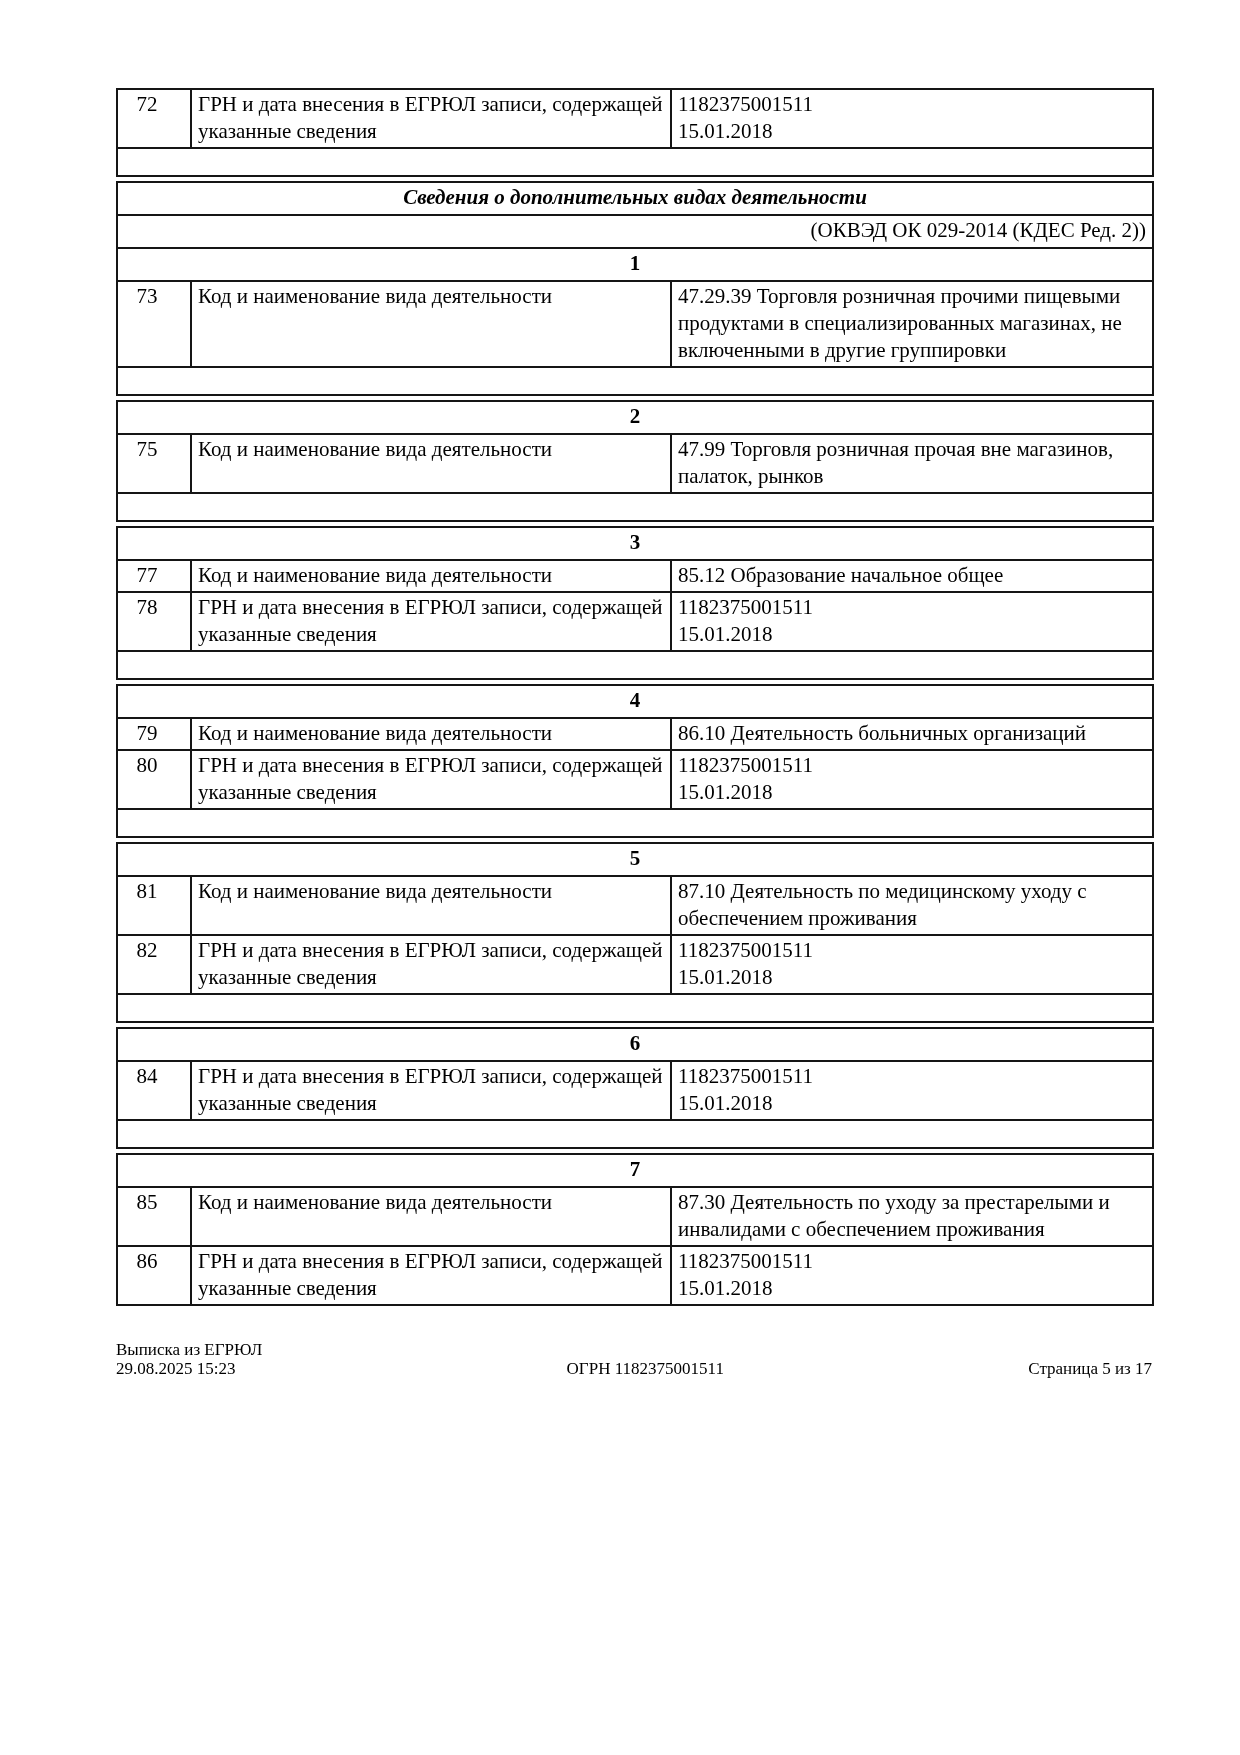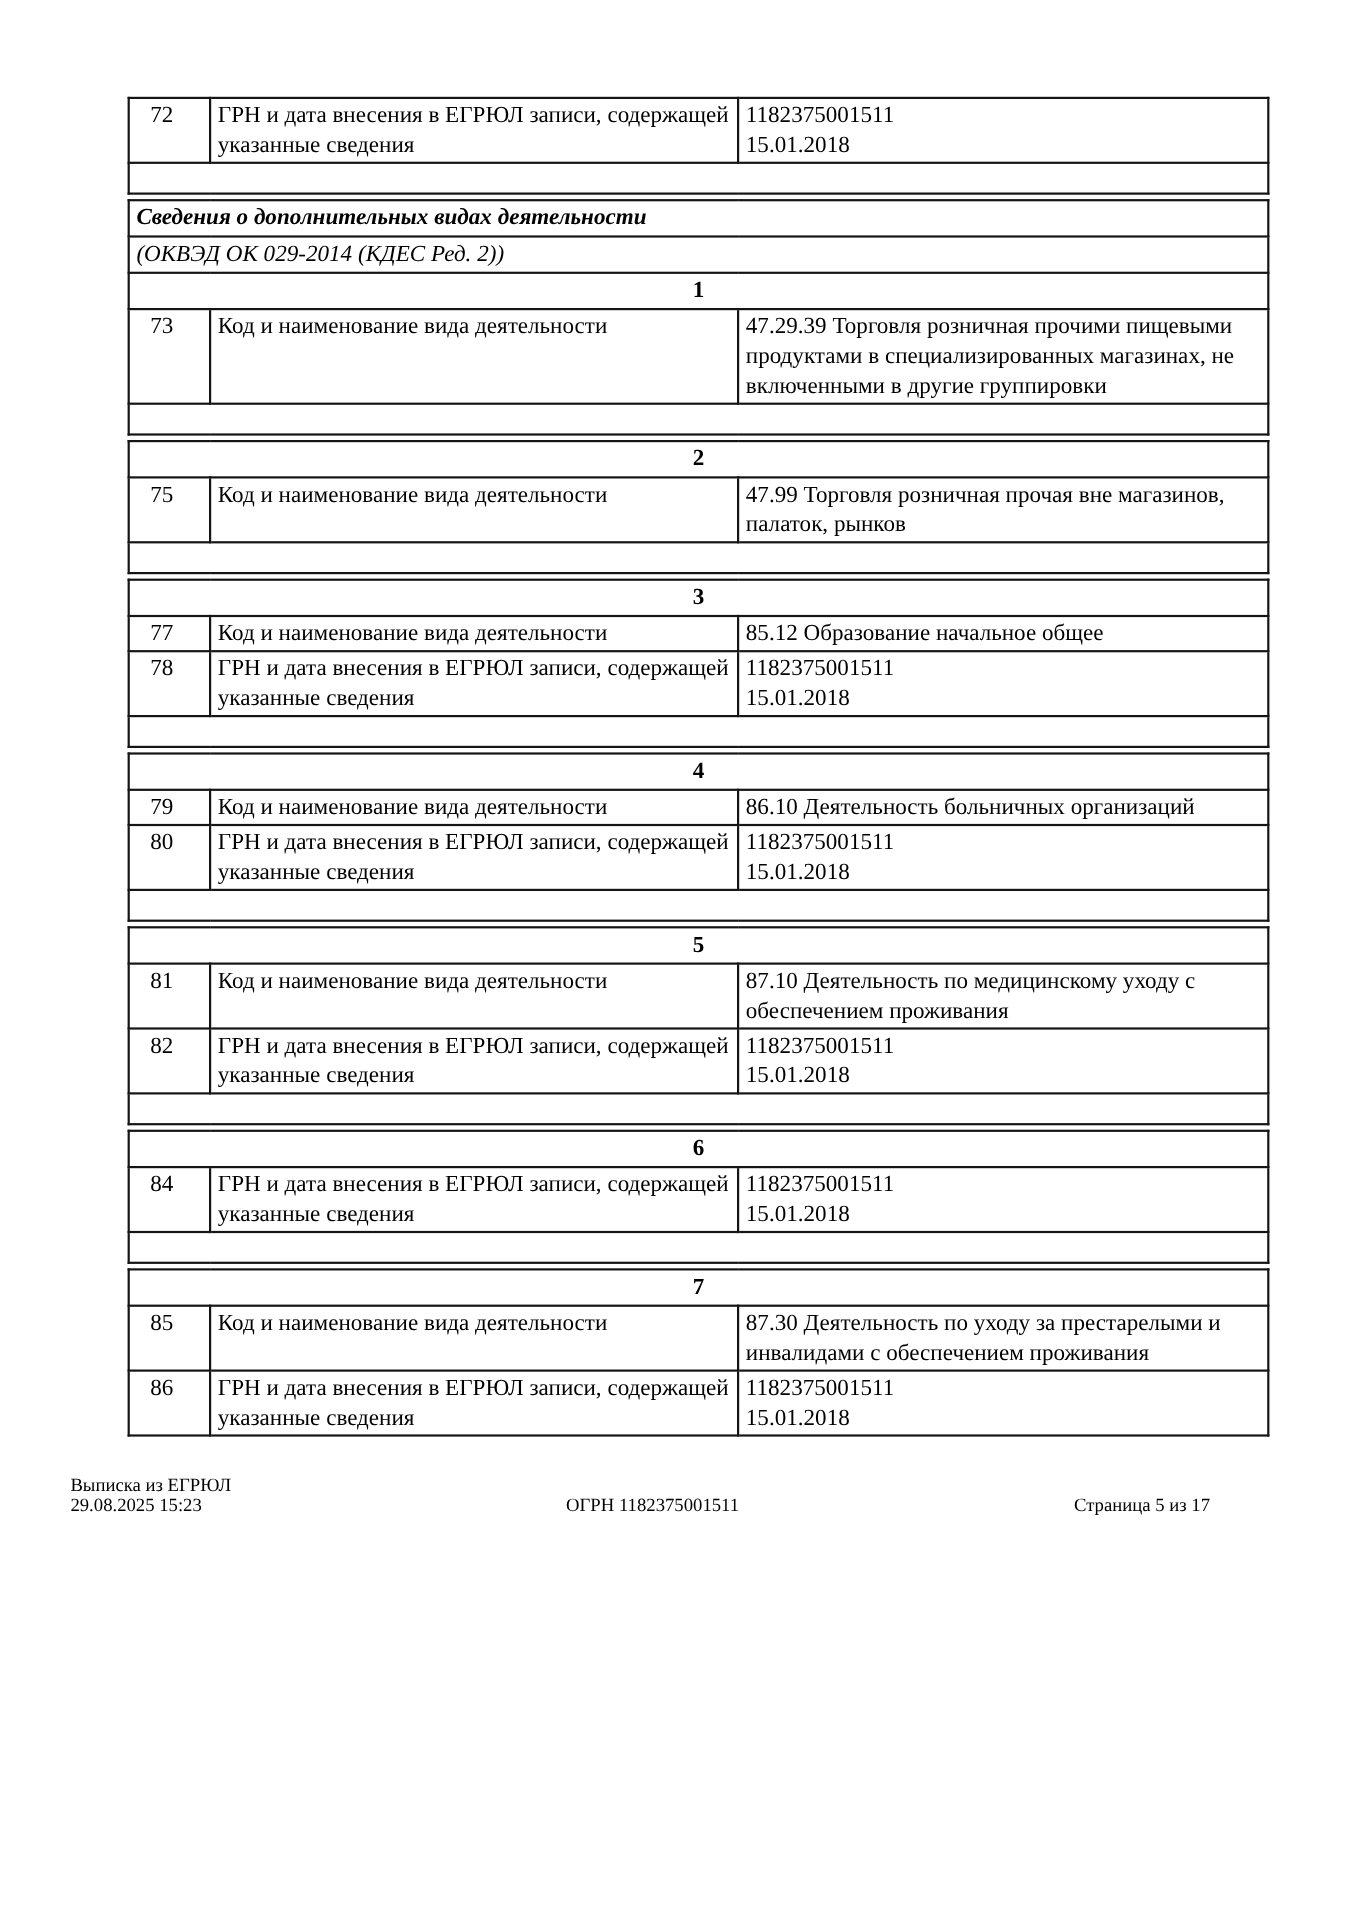--- a/index.html
+++ b/index.html
@@ -39,37 +39,36 @@
   td.num {
     text-align: center;
     padding-left: 2px;
     padding-right: 16px;
   }
   tr.spacer-row td {
     height: 26px;
     padding: 0;
   }
   tr.title-row td {
-    text-align: left;
+    text-align: center;
     font-weight: bold;
     font-style: italic;
     height: 28px;
   }
   tr.subtitle-row td {
-    text-align: left;
-    font-style: italic;
+    text-align: right;
     height: 28px;
   }
   tr.secnum-row td {
     text-align: center;
     font-weight: bold;
     height: 28px;
   }
   .footer {
-    margin-left: 64px;
+    margin-left: 116px;
     width: 1036px;
     margin-top: 34px;
     display: flex;
     align-items: flex-end;
     justify-content: space-between;
     font-size: 17px;
     line-height: 19px;
   }
   .footer .f-left   { text-align: left; }
   .footer .f-center { text-align: right; }

